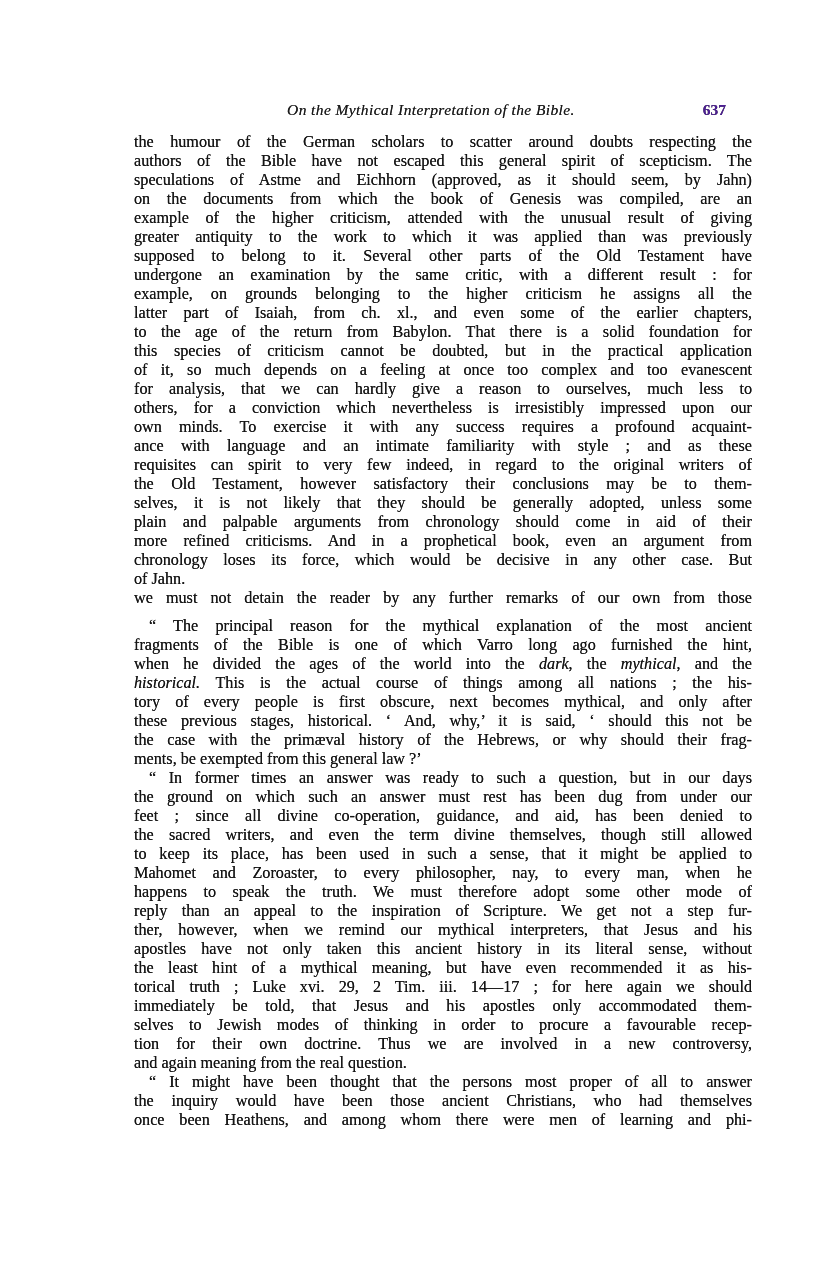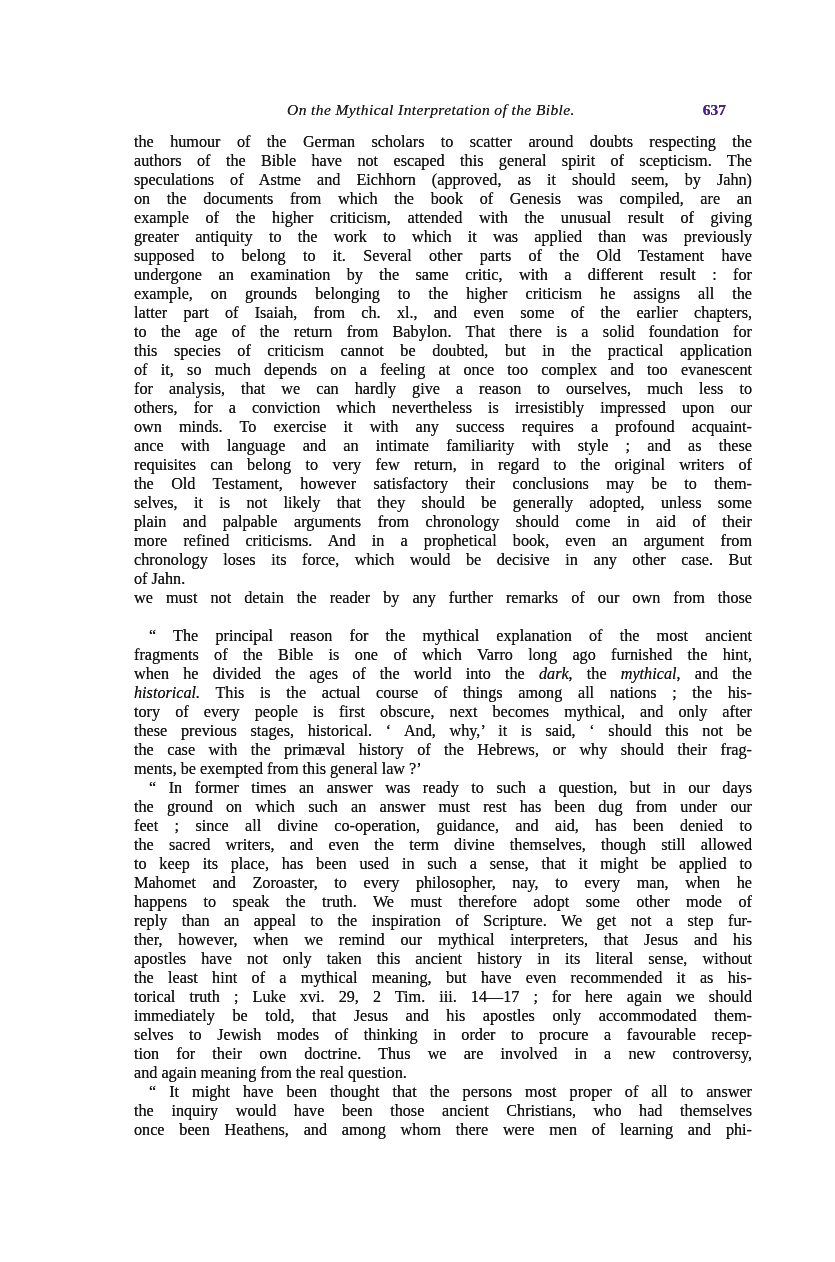--- a/index.html
+++ b/index.html
@@ -39,21 +39,21 @@
   .body-text {
     position: absolute;
     left: 134px;
     top: 133px;
     width: 618px;
     font-size: 16.2px;
     color: #151515;
     text-shadow: 0 0 0.55px #333333;
   }
   .paragraph { margin: 0; }
-  .paragraph.gap { margin-top: 19px; }
+  .paragraph.gap { margin-top: 9px; }
   .line {
     height: 19px;
     line-height: 19px;
     text-align: justify;
     text-align-last: justify;
     overflow: hidden;
     white-space: normal;
   }
   .line.last { text-align-last: left; }
   .line.indent { text-indent: 15px; }
@@ -79,21 +79,21 @@
       <div class="line"><span>undergone an examination by the same critic, with a different result : for</span></div>
       <div class="line"><span>example, on grounds belonging to the higher criticism he assigns all the</span></div>
       <div class="line"><span>latter part of Isaiah, from ch. xl., and even some of the earlier chapters,</span></div>
       <div class="line"><span>to the age of the return from Babylon. That there is a solid foundation for</span></div>
       <div class="line"><span>this species of criticism cannot be doubted, but in the practical application</span></div>
       <div class="line"><span>of it, so much depends on a feeling at once too complex and too evanescent</span></div>
       <div class="line"><span>for analysis, that we can hardly give a reason to ourselves, much less to</span></div>
       <div class="line"><span>others, for a conviction which nevertheless is irresistibly impressed upon our</span></div>
       <div class="line"><span>own minds. To exercise it with any success requires a profound acquaint-</span></div>
       <div class="line"><span>ance with language and an intimate familiarity with style ; and as these</span></div>
-      <div class="line"><span>requisites can belong to very few return, in regard to the original writers of</span></div>
+      <div class="line"><span>requisites can spirit to very few indeed, in regard to the original writers of</span></div>
       <div class="line"><span>the Old Testament, however satisfactory their conclusions may be to them-</span></div>
       <div class="line"><span>selves, it is not likely that they should be generally adopted, unless some</span></div>
       <div class="line"><span>plain and palpable arguments from chronology should come in aid of their</span></div>
       <div class="line"><span>more refined criticisms. And in a prophetical book, even an argument from</span></div>
       <div class="line"><span>chronology loses its force, which would be decisive in any other case. But</span></div>
       <div class="line last"><span>of Jahn.</span></div>
       <div class="line"><span>we must not detain the reader by any further remarks of our own from those</span></div>
     </div>
     <div class="paragraph gap">
       <div class="line indent"><span>“ The principal reason for the mythical explanation of the most ancient</span></div>

